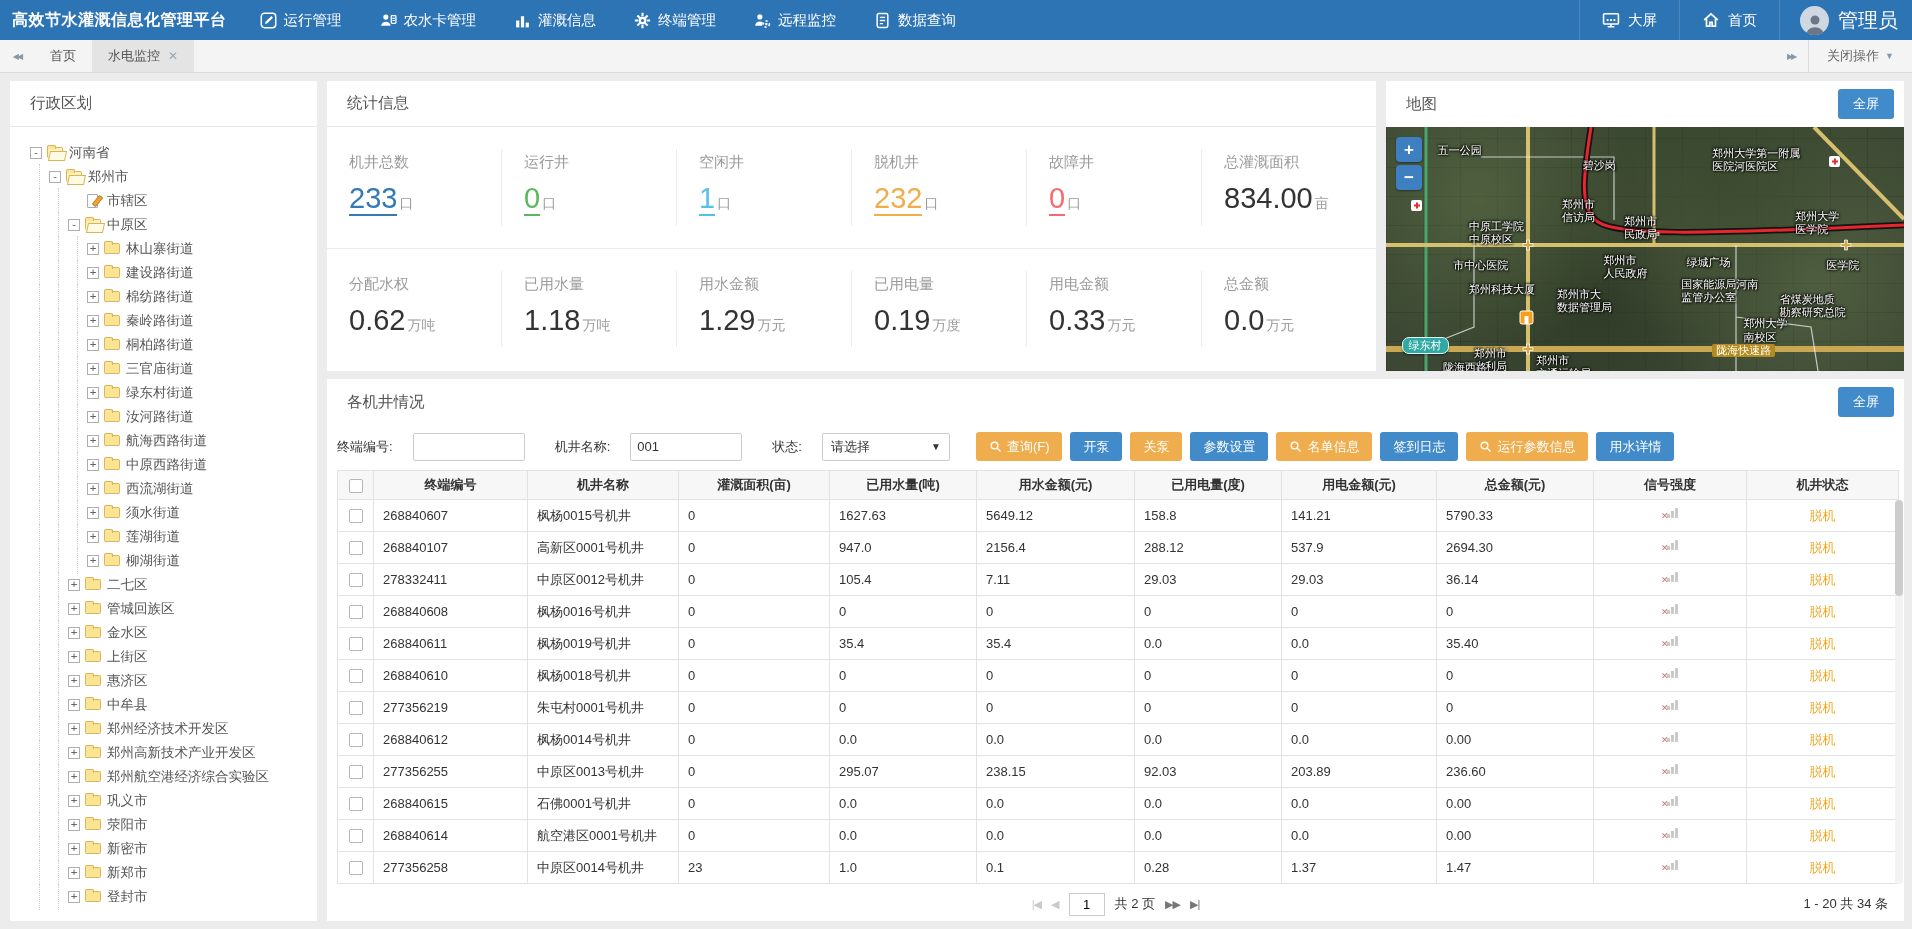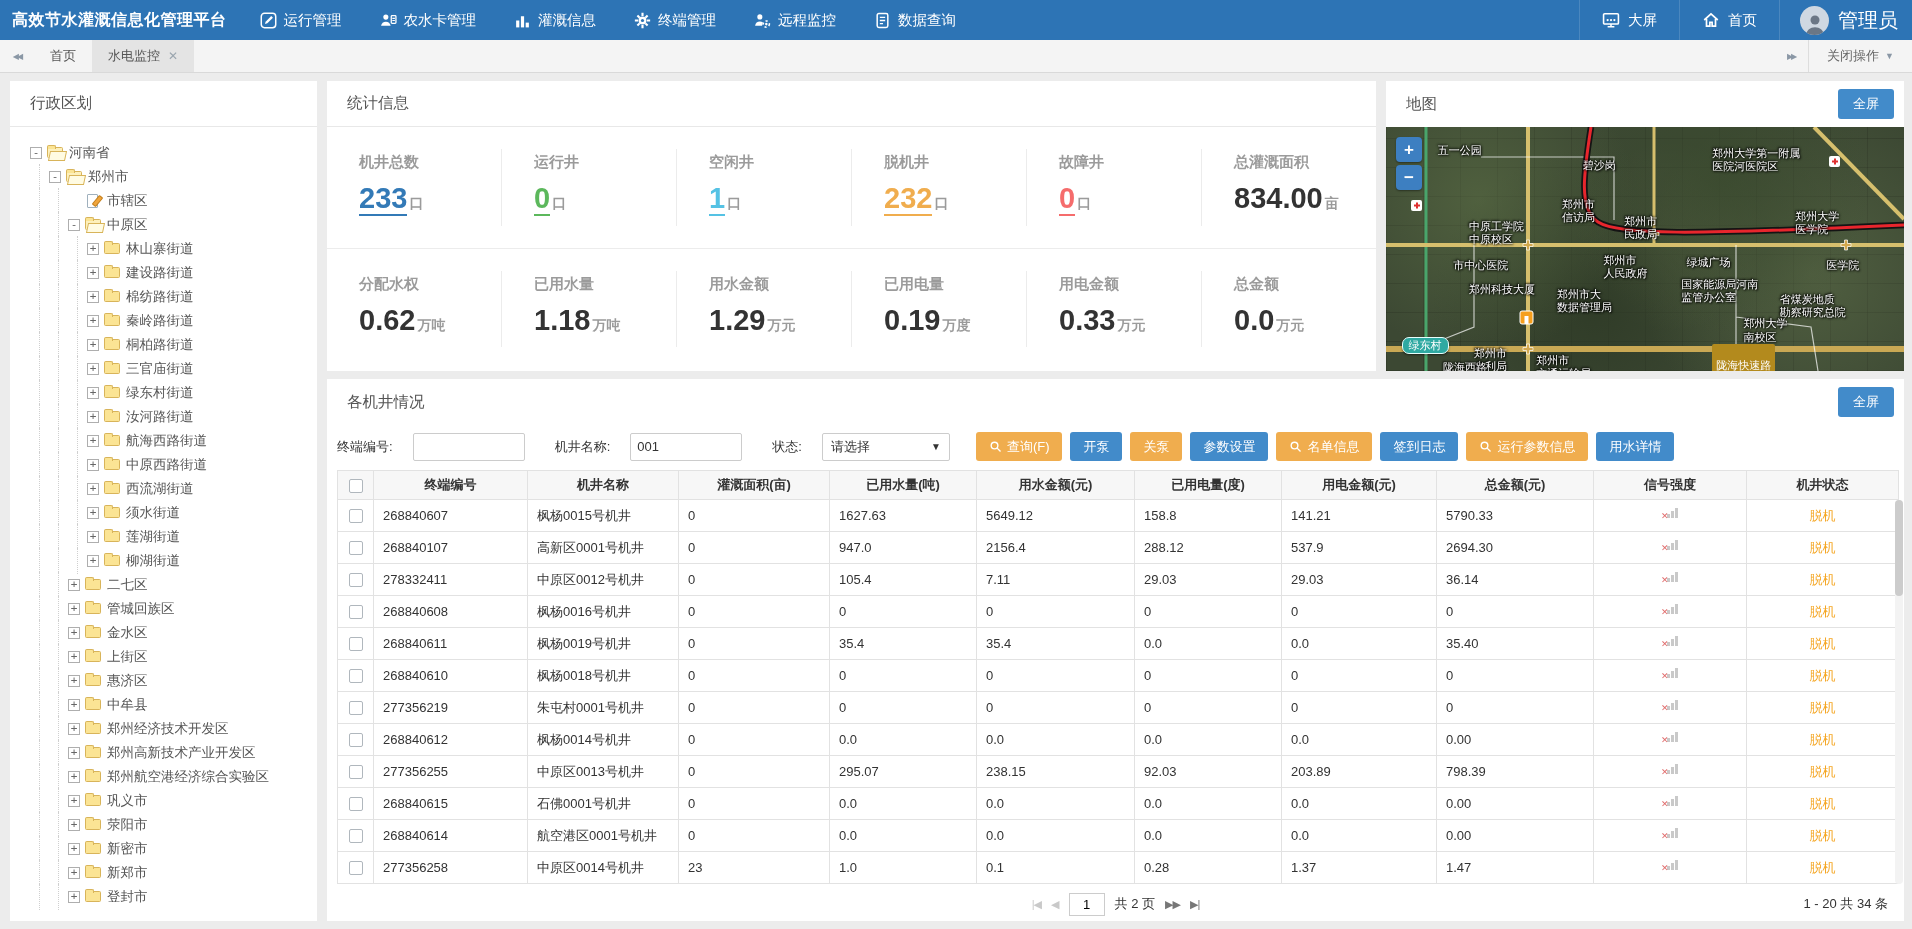--- a/index.html
+++ b/index.html
@@ -66,21 +66,21 @@
     background:#fffbe2; border:1px solid #d8b45a; transform:skewX(-12deg); }
   .leaf-doc { position:absolute; left:2px; top:0; width:11px; height:14px; background:#fff;
     border:1px solid #9fb0bd; border-radius:1px; }
   .leaf-doc::after { content:''; position:absolute; right:-3px; bottom:0; width:3px; height:10px;
     background:#f0a53c; border:1px solid #c47f1c; transform:rotate(40deg); border-radius:1px; }
 
   
   #stats { left:327px; top:81px; width:1049px; height:290px; }
   .stat-row { display:flex; height:121px; padding:22px 0; }
   .stat-row + .stat-row { border-top:1px solid #ececec; }
-  .stat-card { flex:1; padding-left:32px; border-left:1px solid #ececec;font-weight:bold; }
+  .stat-card { flex:1; padding-left:22px; border-left:1px solid #ececec; }
   .stat-card:first-child { border-left:none; }
   .stat-label { font-size:15px; color:#9b9b9b; margin:4px 0 10px; }
   .stat-value { font-size:29px; }
   .stat-value .num.link { border-bottom:2px solid currentColor; }
   .stat-unit { font-size:14px; color:#9b9b9b; margin-left:2px; }
   .v-blue{color:#337ab7} .v-green{color:#5cb85c} .v-cyan{color:#55c2e4}
   .v-orange{color:#f0ad4e} .v-red{color:#f56c6c} .v-dark{color:#333}
 
   
   #map-panel { left:1386px; top:81px; width:518px; height:290px; }
@@ -92,21 +92,21 @@
     radial-gradient(circle at 55% 45%, rgba(120,130,92,.3), transparent 30%),
     repeating-linear-gradient(90deg, rgba(0,0,0,.14) 0 1px, transparent 1px 37px),
     repeating-linear-gradient(0deg, rgba(0,0,0,.14) 0 1px, transparent 1px 29px),
     #3c4833; }
   #map-canvas svg.roads { position:absolute; inset:0; width:100%; height:100%; }
   .map-label { position:absolute; font-size:11px; color:#fff; line-height:1.2;
     white-space:pre-line; text-shadow:1px 1px 2px #000, -1px -1px 2px #000, 0 0 3px #000;
     transform:translate(0,0); }
   .map-label.teal { background:#2fa9a2; border:1px solid #e8fffd; border-radius:2px;
     padding:1px 6px; text-shadow:none; box-shadow:0 1px 2px rgba(0,0,0,.5); }
-  .map-label.orange { background:#b38a1d; border-radius:2px; padding:15px 4px;
+  .map-label.orange { background:#b38a1d; border-radius:2px; padding:0 4px;
     text-shadow:none; color:#fff; }
   #map-zoom { position:absolute; left:10px; top:10px; width:26px; }
   .zoom-btn { width:26px; height:25px; background:#3d7fc1; color:#fff; font-size:17px;
     font-weight:bold; text-align:center; line-height:25px; border-radius:4px; margin-bottom:3px;
     cursor:pointer; box-shadow:0 1px 2px rgba(0,0,0,.4); }
 
   
   #wells { left:327px; top:379px; width:1577px; height:542px; }
   #toolbar { display:flex; align-items:center; gap:20px; padding:7px 10px 9px; }
   #toolbar label { font-size:13px; color:#333; }
@@ -892,21 +892,21 @@
           </tr>
           <tr>
             <td class="center"><span class="checkbox"></span></td>
             <td>277356255</td>
             <td>中原区0013号机井</td>
             <td>0</td>
             <td>295.07</td>
             <td>238.15</td>
             <td>92.03</td>
             <td>203.89</td>
-            <td>798.39</td>
+            <td>236.60</td>
             <td class="center"><span class="sig"><i></i><i></i><i></i><span class="x">✕</span></span></td>
             <td class="center status-offline">脱机</td>
           </tr>
           <tr>
             <td class="center"><span class="checkbox"></span></td>
             <td>268840615</td>
             <td>石佛0001号机井</td>
             <td>0</td>
             <td>0.0</td>
             <td>0.0</td>

